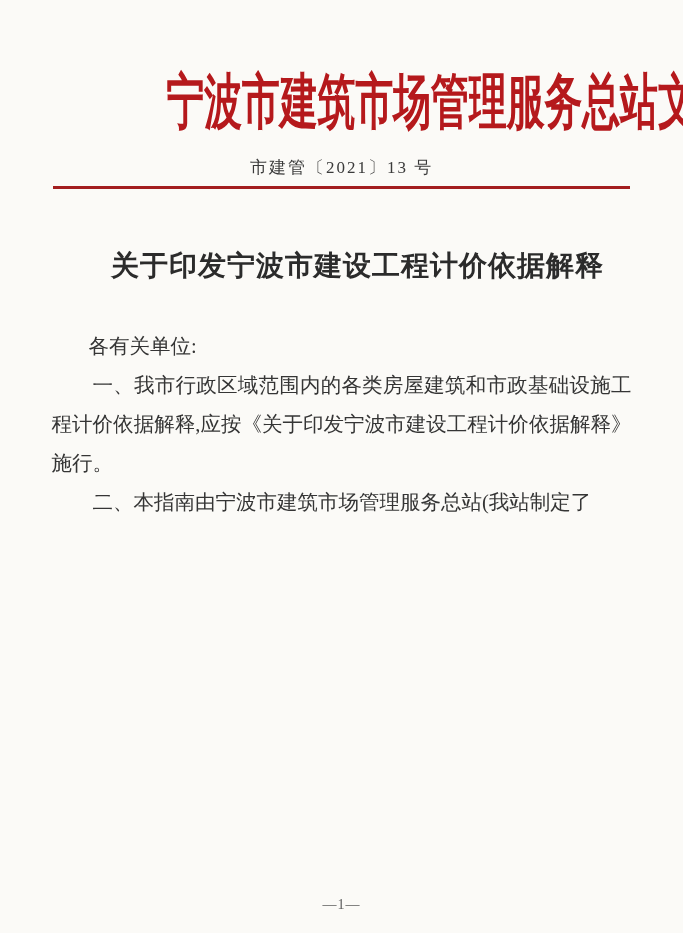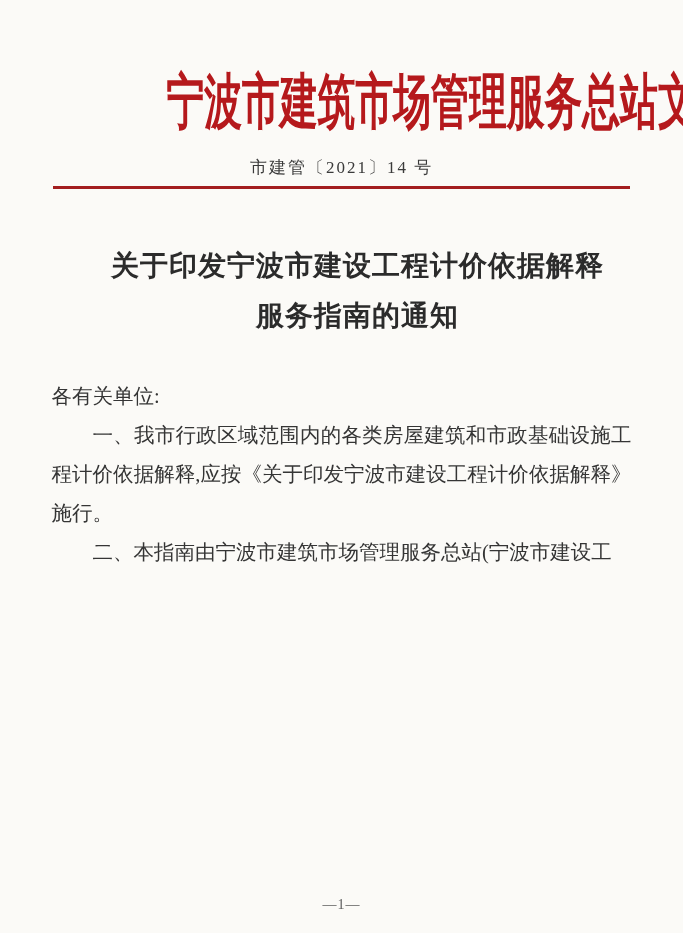--- a/index.html
+++ b/index.html
@@ -62,20 +62,21 @@
     line-height: 39px;
     color: #353535;
     text-align: justify;
   }
   .body-text p {
     margin: 0;
     text-indent: 2em;
   }
   .body-text p.salutation {
     text-indent: 0;
+    margin-left: 37px;
   }
   .page-number {
     position: absolute;
     bottom: 20px;
     left: 0;
     width: 100%;
     text-align: center;
     font-size: 14px;
     color: #5a5a5a;
     letter-spacing: 1px;
@@ -83,30 +84,29 @@
 </style>
 </head>
 <body>
 
 <div class="page">
 
   <div class="letterhead">
     <span class="org">宁波市建筑市场管理服务总站文件</span>
   </div>
 
-  <div class="doc-number">市建管〔2021〕14 号</div>
+  <div class="doc-number">市建管〔2021〕13 号</div>
 
   <div class="red-rule"></div>
 
   <div class="notice-title">
     <div>关于印发宁波市建设工程计价依据解释</div>
-    <div>服务指南的通知</div>
   </div>
 
   <div class="body-text">
     <p class="salutation">各有关单位:</p>
     <p>一、我市行政区域范围内的各类房屋建筑和市政基础设施工程计价依据解释,应按《关于印发宁波市建设工程计价依据解释》施行。</p>
-    <p>二、本指南由宁波市建筑市场管理服务总站(宁波市建设工</p>
+    <p>二、本指南由宁波市建筑市场管理服务总站(我站制定了</p>
   </div>
 
   <div class="page-number">—1—</div>
 
 </div>
 
 </body></html>

